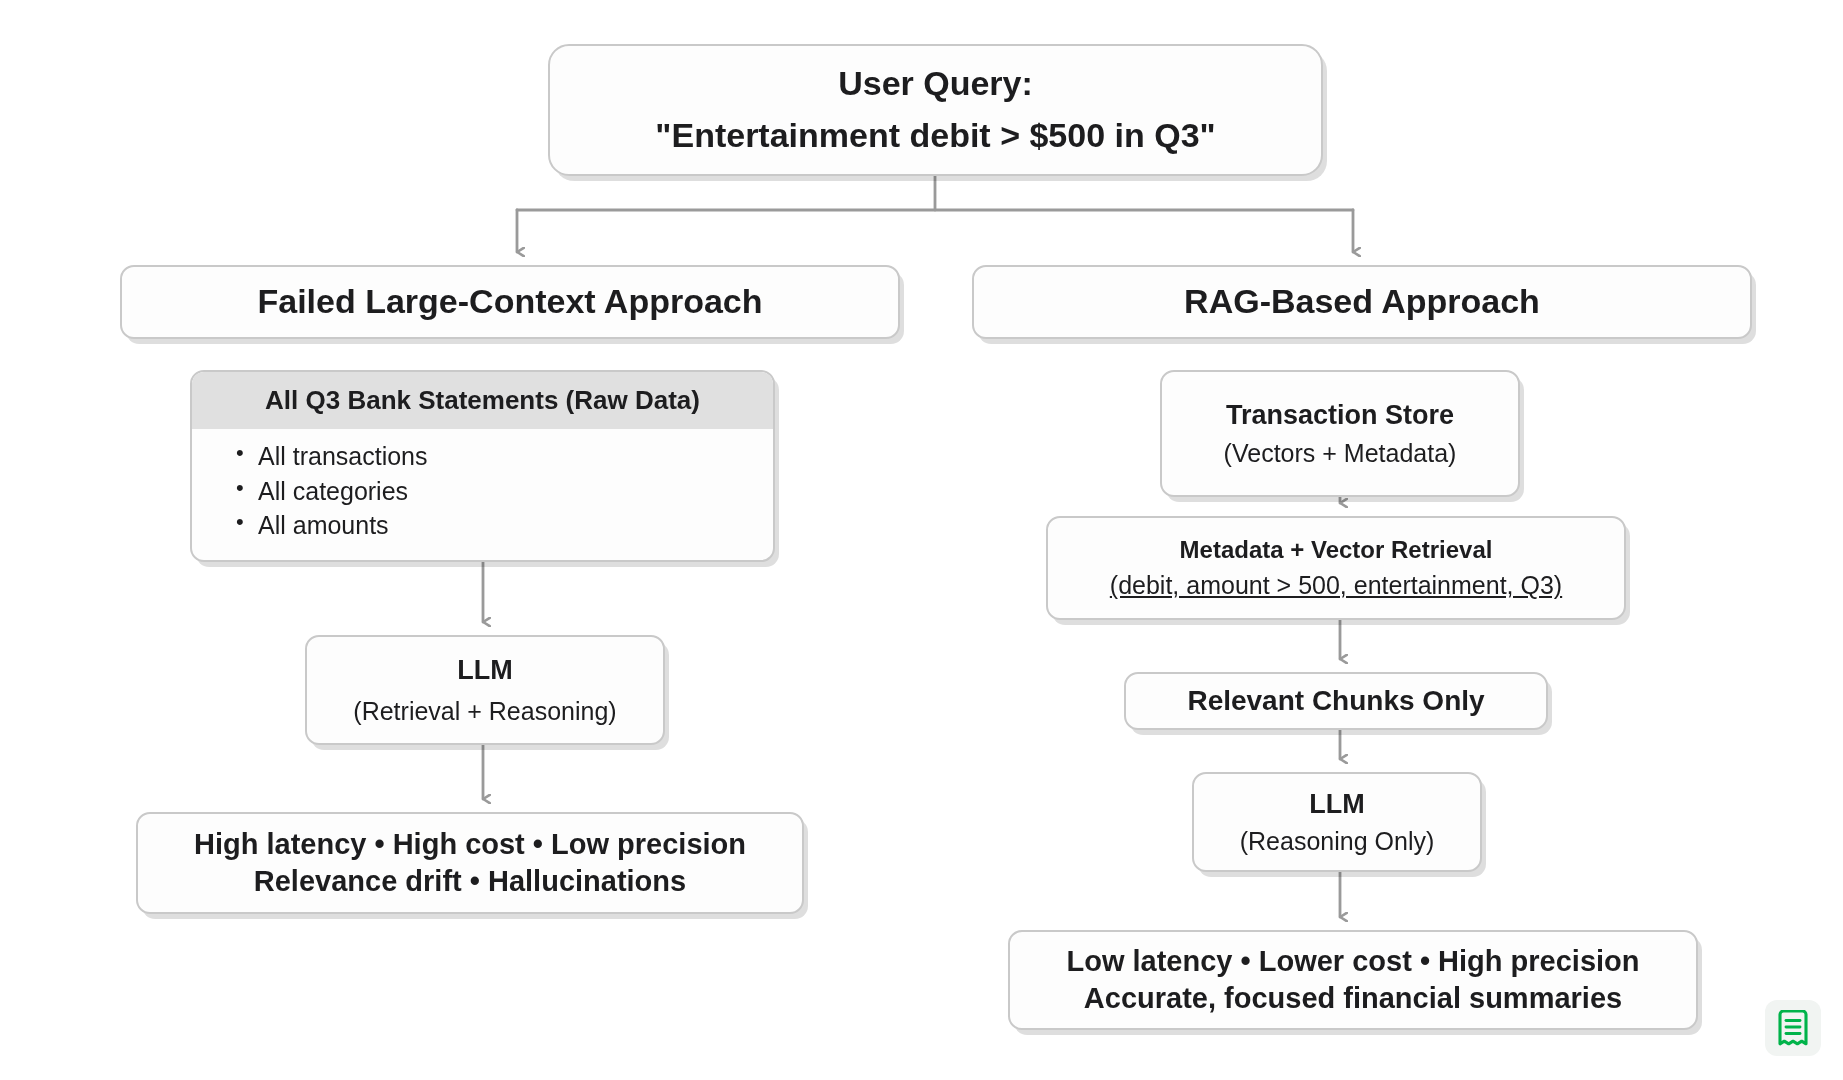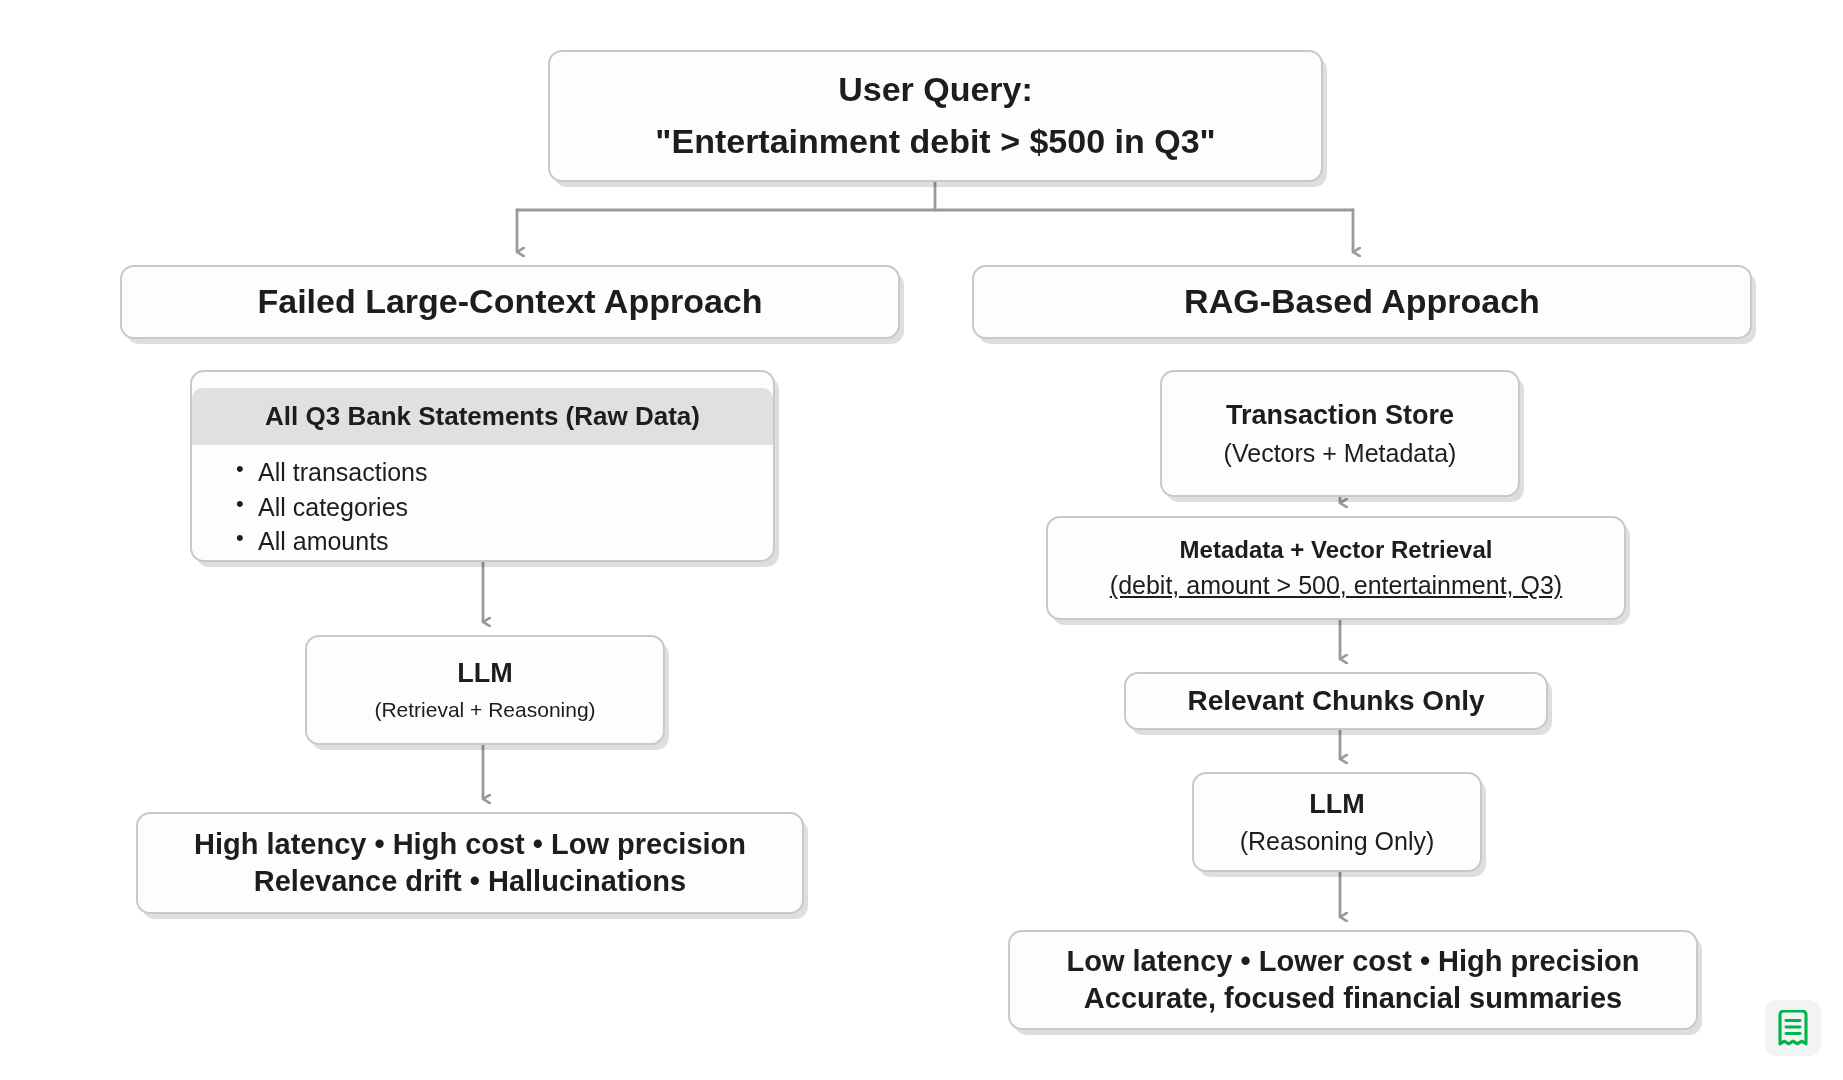--- a/index.html
+++ b/index.html
@@ -23,21 +23,21 @@
     flex-direction: column;
     align-items: center;
     justify-content: center;
     text-align: center;
     line-height: 1.28;
   }
   .ttl     { font-weight: 700; }
   .sub     { font-weight: 400; }
 
   
-  #query-node   { left:548px;  top:50px;  width:775px; height:132px; }
+  #query-node   { left:548px;  top:44px;  width:775px; height:132px;border-radius:21px; }
   #query-node .ttl { font-size:34px; }
   #query-node .sub { font-size:34px; font-weight:700; margin-top:8px; }
 
   #left-head    { left:120px;  top:265px; width:780px; height:74px; }
   #left-head .ttl  { font-size:34px; }
 
   #right-head   { left:972px;  top:265px; width:780px; height:74px; }
   #right-head .ttl { font-size:34px; }
 
   
@@ -45,31 +45,30 @@
     left:190px; top:370px; width:585px; height:192px;
     align-items:stretch; justify-content:flex-start;
     padding:0; overflow:hidden;
   }
   #raw-data .band {
     background:#e0e0e0;
     font-size:26px; font-weight:700;
     padding:12px 0 12px 0;
     text-align:center;
     border-radius:11px 11px 0 0;
-    margin-top:16px;
   }
   #raw-data ul { list-style:none; padding:10px 15px 0 44px; text-align:left; }
   #raw-data li { font-size:25px; line-height:1.37; position:relative; padding-left:22px; }
   #raw-data li::before {
     content:"•"; position:absolute; left:0; top:-1px; font-size:22px;
   }
 
   #left-llm     { left:305px;  top:635px; width:360px; height:110px; }
   #left-llm .ttl { font-size:27px; }
-  #left-llm .sub { font-size:21px; margin-top:7px; }
+  #left-llm .sub { font-size:25px; margin-top:7px; }
 
   #left-out     { left:136px;  top:812px; width:668px; height:102px;text-align:right; }
   #left-out .ttl { font-size:29px; }
 
   
   #txn-store    { left:1160px; top:370px; width:360px; height:127px; }
   #txn-store .ttl { font-size:27px; }
   #txn-store .sub { font-size:25px; margin-top:4px; }
 
   #retrieval    { left:1046px; top:516px; width:580px; height:104px; }

